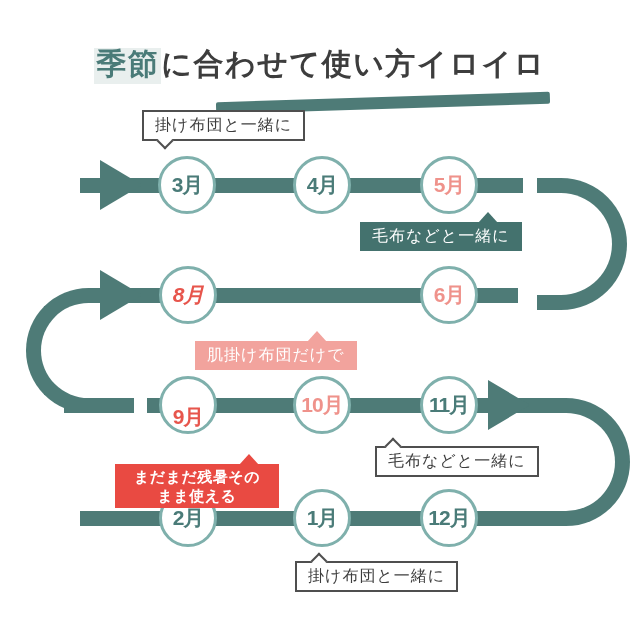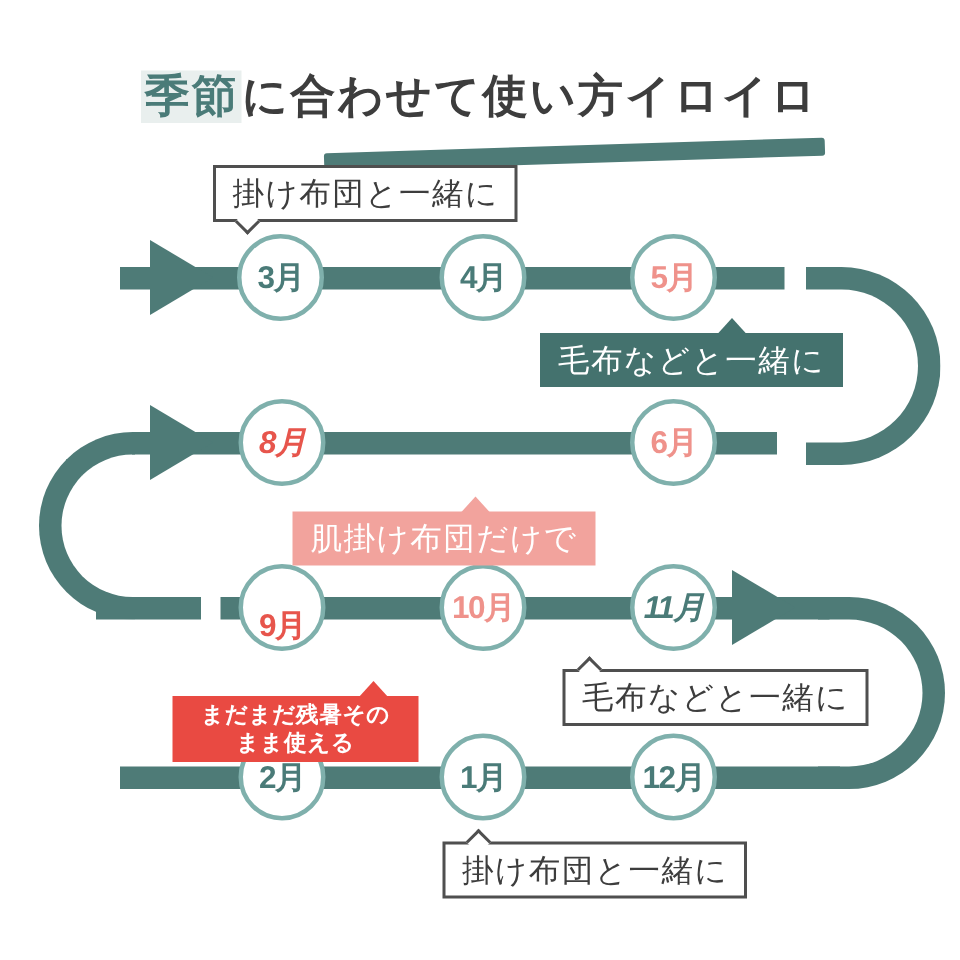--- a/index.html
+++ b/index.html
@@ -7,21 +7,21 @@
     width:640px;height:640px;background:#ffffff;
     font-family:"Liberation Sans","DejaVu Sans",sans-serif;
     -webkit-font-smoothing:antialiased;
   }
   .canvas{position:relative;width:640px;height:640px;background:#fff;overflow:hidden;}
 
   
   .title{
     position:absolute;top:44px;left:0;width:100%;
     text-align:center;font-size:30px;font-weight:800;
-    color:var(--text_dark);letter-spacing:1.5px;white-space:nowrap;
+    color:var(--text_dark);letter-spacing:1.5px;white-space:nowrap;font-family:Liberation Mono, monospace;
   }
   .title-hl{color:var(--cool);background:var(--highlight_bg);padding:1px 2px;}
   .title-underline{
     position:absolute;left:216px;top:97px;width:334px;height:12px;
     background:var(--path);transform:rotate(-1.8deg);border-radius:2px;
   }
 
   
   .seg{position:absolute;height:15px;background:var(--path);z-index:1;}
   .seg-row1{left:80px;top:178px;width:443px;}
@@ -58,25 +58,25 @@
     position:absolute;width:58px;height:58px;box-sizing:border-box;
     background:#fff;border:3px solid var(--circle_border);border-radius:50%;
     display:flex;align-items:center;justify-content:center;z-index:3;
     font-size:21px;font-weight:bold;letter-spacing:-1px;
   }
   .tone-cool{color:var(--cool);}
   .tone-warm{color:var(--warm);}
   .tone-warmlight{color:var(--warmlight);}
   .m-mar{left:158px;top:156px;} .m-apr{left:293px;top:156px;} .m-may{left:420px;top:156px;}
   .m-aug{left:159px;top:266px;font-style:italic;} .m-jul{left:293px;top:266px;} .m-jun{left:420px;top:266px;}
-  .m-sep{left:159px;top:376px;align-items:flex-end;} .m-oct{left:293px;top:376px;} .m-nov{left:420px;top:376px;font-style:italic;}
+  .m-sep{left:159px;top:376px;align-items:flex-end;} .m-oct{left:293px;top:376px;} .m-nov{left:420px;top:376px;}
   .m-feb{left:159px;top:489px;} .m-jan{left:293px;top:489px;} .m-dec{left:420px;top:489px;}
 
   
-  .callout{position:absolute;z-index:4;font-size:21px;white-space:nowrap;letter-spacing:1px;}
+  .callout{position:absolute;z-index:4;font-size:16px;white-space:nowrap;letter-spacing:1px;}
   .callout.outline{
     background:#fff;border:2px solid var(--outline_border);
     color:var(--text_dark);padding:3px 11px;
   }
   .callout.filled{color:#ffffff;padding:4px 12px;}
   .callout.teal{background:var(--teal_box);}
   .callout.pink{background:var(--pink_box);}
   .callout.red{
     background:var(--red_box);font-weight:bold;font-size:15px;
     text-align:center;padding:3px 6px;width:152px;line-height:19px;letter-spacing:0.5px;

